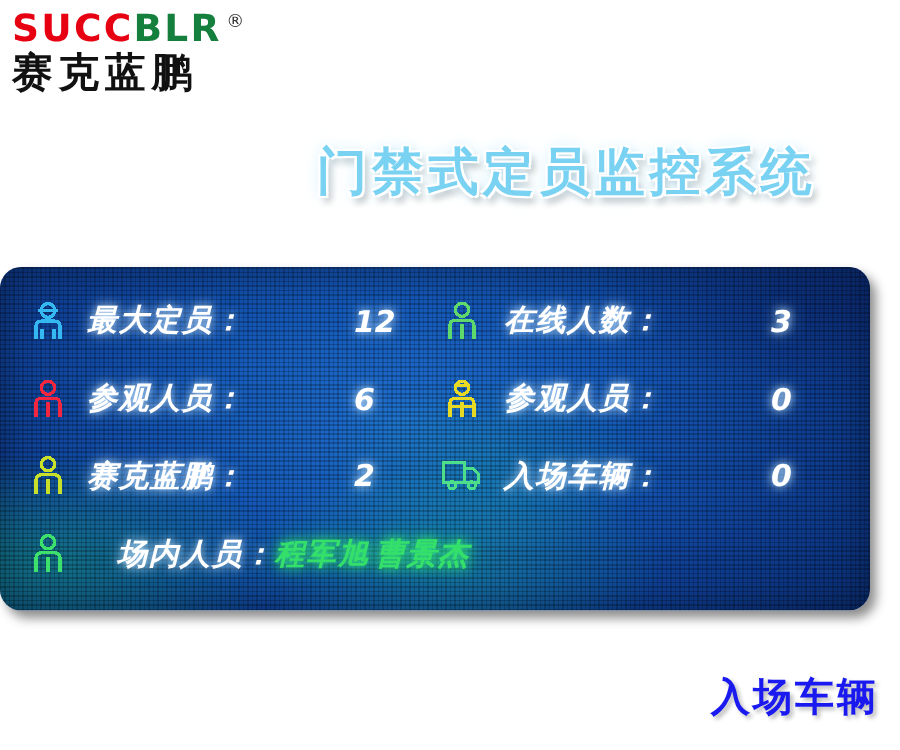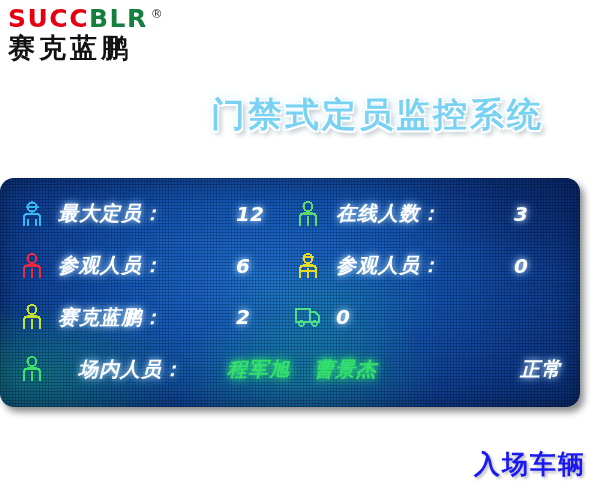--- a/index.html
+++ b/index.html
@@ -171,22 +171,21 @@
     font-weight: 700;
     font-size: 20px;
     letter-spacing: 1px;
     color: #ffffff;
     text-shadow: 0 0 6px rgba(190,225,255,0.95), 0 0 12px rgba(140,200,255,0.55);
     white-space: nowrap;
   }
   .names-list {
     flex: 1;
     display: flex;
-    gap: 24px;
-    margin-left: 44px;
+    gap: 4px;
   }
   .name-item {
     font-family: "DejaVu Sans", "Liberation Sans", sans-serif;
     font-weight: 700;
     font-size: 20px;
     letter-spacing: 1px;
     color: #35e06a;
     text-shadow: 0 0 7px rgba(60,255,120,0.95), 0 0 14px rgba(40,235,110,0.6);
     white-space: nowrap;
   }
@@ -302,39 +301,39 @@
       <span class="led-icon">
         <svg width="30" height="26" viewBox="0 0 30 26" shape-rendering="crispEdges">
           <g fill="none" stroke="#4ede8a" stroke-width="2.1">
             <path d="M2 4 L17 4 L17 18 L2 18 Z"></path>
             <path d="M17 8 L23 8 L27 12 L27 18 L17 18"></path>
             <circle cx="8" cy="20" r="2.6"></circle>
             <circle cx="22" cy="20" r="2.6"></circle>
           </g>
         </svg>
       </span>
+      <span class="led-label">入场车辆：</span>
       <span class="led-value">0</span>
     </div>
 
     <div class="led-row row-names">
       <span class="led-icon">
         <svg width="26" height="28" viewBox="0 0 26 28" shape-rendering="crispEdges">
           <g fill="none" stroke="#3ce06a" stroke-width="2.2">
             <circle cx="13" cy="6.5" r="4.4"></circle>
             <path d="M5 26 L5 17 Q5 13.5 9 13.5 L17 13.5 Q21 13.5 21 17 L21 26"></path>
             <line x1="13" y1="16" x2="13" y2="26"></line>
           </g>
         </svg>
       </span>
       <div class="names-wrap">
         <span class="names-label">场内人员：</span>
         <span class="names-list">
           <span class="name-item">程军旭</span>
           <span class="name-item">曹景杰</span>
         </span>
-        <span class="status-text">正常</span>
       </div>
     </div>
 
   </div>
 </div>
 
 <div class="footer-mark">入场车辆</div>
 
 </body></html>

